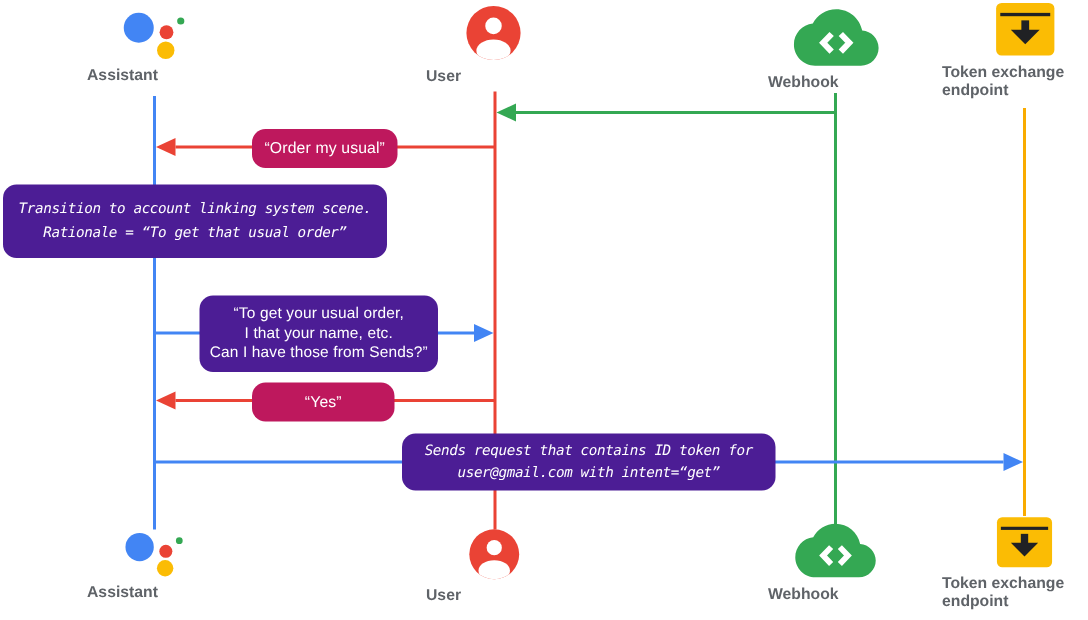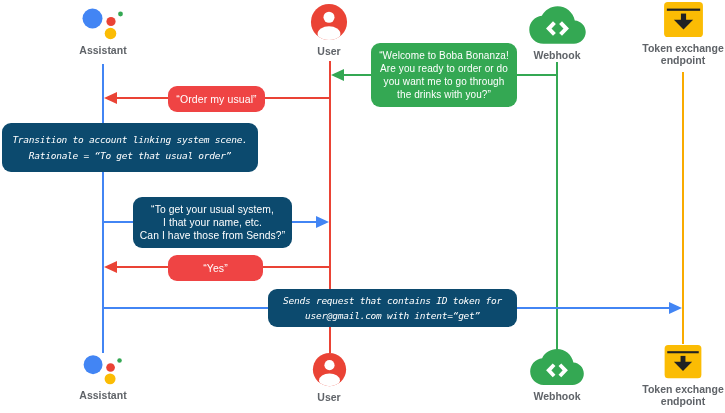--- a/index.html
+++ b/index.html
@@ -17,25 +17,25 @@
   .tri-right{border-left:13px solid currentColor;}
 
   
   .bubble{position:absolute;z-index:3;color:#fff;border-radius:9px;display:flex;flex-direction:column;
           justify-content:center;text-align:center;box-sizing:border-box;padding:3px 4px;}
   .bubble .ln{white-space:nowrap;}
   .sans{font-size:10.3px;line-height:13px;letter-spacing:0.1px;}
   .mono{font-family:"DejaVu Sans Mono","Liberation Mono",monospace;font-style:italic;
         font-size:9.5px;letter-spacing:-0.25px;}
   .bg-green{background:#34A853;}
-  .bg-red{background:#ef4444;}
-  .bg-blue{background:#0c4a6e;}
+  .bg-red{background:#be185d;}
+  .bg-blue{background:#4c1d95;}
 
   
-  .actor{position:absolute;z-index:2;text-align:center;}
+  .actor{position:absolute;z-index:2;}
   .actor svg{display:block;margin:0 auto;}
   .actor-label{font-size:10.5px;font-weight:700;color:#5F6368;line-height:12px;margin-top:4px;}
 </style>
 </head>
 <body>
 
 <div class="diagram">
 
   <div class="lifeline" style="left:102px;top:64px;height:289px;background:#4285F4;"></div>
   <div class="lifeline" style="left:329px;top:61px;height:292px;background:#EA4335;"></div>
@@ -56,38 +56,32 @@
   </div>
   <div class="arrow" style="left:104px;width:226px;top:260px;color:#EA4335;">
     <span class="tri tri-left"></span>
       <span class="line"></span>
   </div>
   <div class="arrow" style="left:103px;width:579px;top:301px;color:#4285F4;">
     <span class="line"></span>
       <span class="tri tri-right"></span>
   </div>
 
-  <div class="bubble sans bg-green" style="left:371px;top:43px;width:146px;height:64px;font-size:10px;">
-    <div class="ln">“Welcome to Boba Bonanza!</div>
-    <div class="ln">Are you ready to order or do</div>
-    <div class="ln">you want me to go through</div>
-    <div class="ln">the drinks with you?”</div>
-  </div>
 
   <div class="bubble sans bg-red" style="left:168px;top:86px;width:97px;height:26px;font-size:10.5px;">
     <div class="ln">“Order my usual”</div>
   </div>
 
   <div class="bubble mono bg-blue" style="left:2px;top:123px;width:256px;height:49px;line-height:16px;">
     <div class="ln">Transition to account linking system scene.</div>
     <div class="ln">Rationale = “To get that usual order”</div>
   </div>
 
   <div class="bubble sans bg-blue" style="left:133px;top:197px;width:159px;height:51px;">
-    <div class="ln">“To get your usual system,</div>
+    <div class="ln">“To get your usual order,</div>
     <div class="ln">I that your name, etc.</div>
     <div class="ln">Can I have those from Sends?”</div>
   </div>
 
   <div class="bubble sans bg-red" style="left:168px;top:255px;width:95px;height:26px;font-size:10.5px;">
     <div class="ln">“Yes”</div>
   </div>
 
   <div class="bubble mono bg-blue" style="left:268px;top:289px;width:249px;height:38px;line-height:15px;">
     <div class="ln">Sends request that contains ID token for</div>

